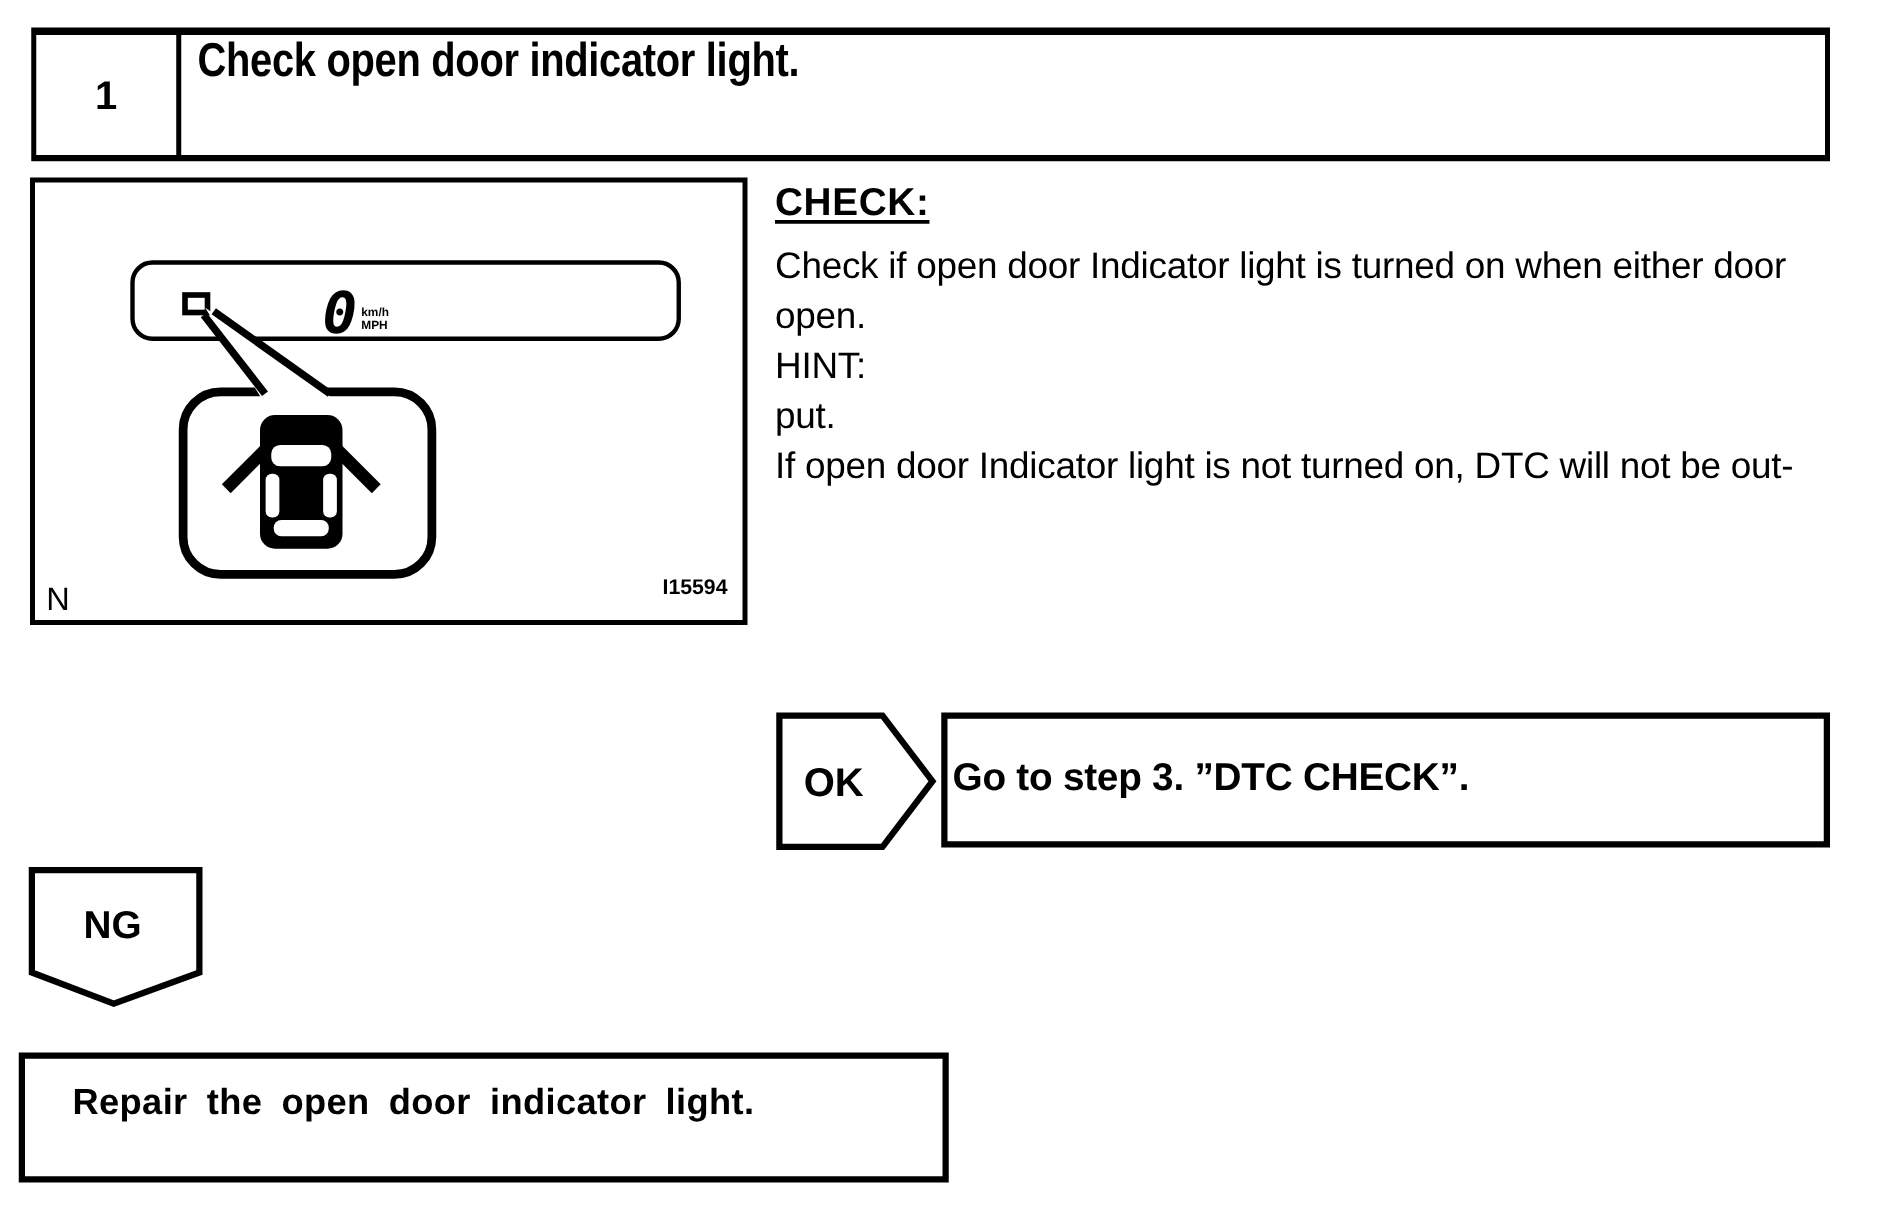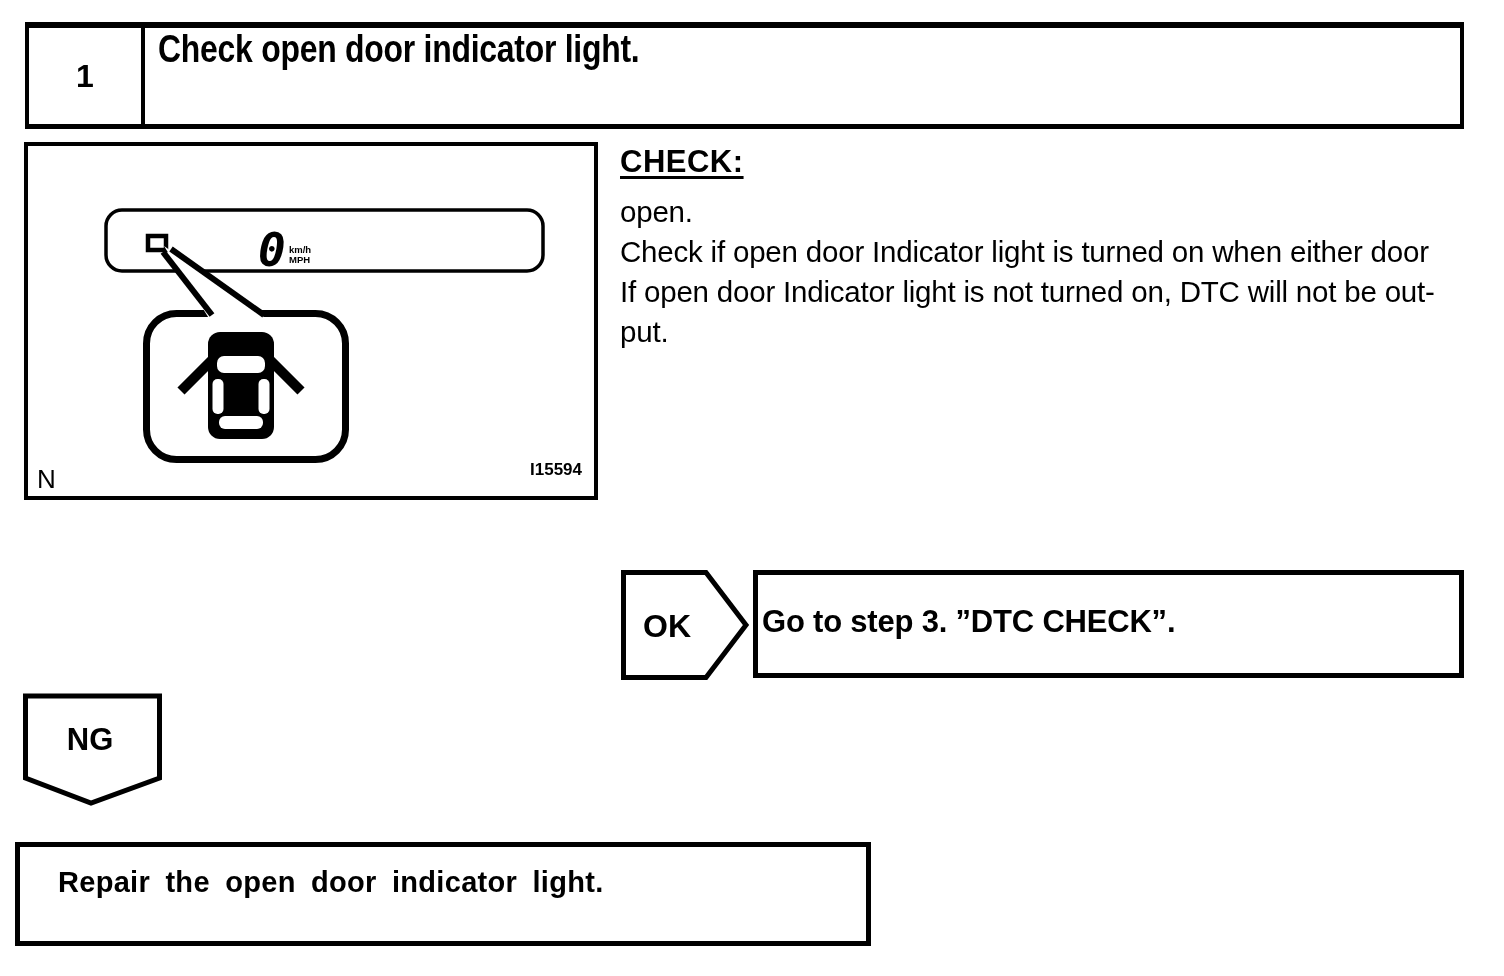--- a/index.html
+++ b/index.html
@@ -101,21 +101,21 @@
     font-weight: bold; font-size: 31px;
     padding-left: 4px; padding-bottom: 4px;
     letter-spacing: -0.2px;
     white-space: nowrap;
   }
 
   
   .repair-box {
     position: absolute;
     left: 15px; top: 842px;
-    width: 856px; height: 104px;
+    width: 744px; height: 104px;
     box-sizing: border-box;
     border: 5px solid #000;
     background: #fff;
   }
   .repair-text {
     font-weight: bold; font-size: 29px;
     word-spacing: 7px;
     letter-spacing: 0.3px;
     padding: 19px 0 0 38px;
     white-space: nowrap;
@@ -141,24 +141,25 @@
   </div>
 
   <div class="figure-box"></div>
   <span class="figure-n">N</span>
   <span class="figure-id">I15594</span>
 
   <div class="check-block">
     <div class="check-heading">
       <span>CHECK:</span>
     </div>
+    <div class="check-line">Check if open door Indicator light is turned on when either door</div>
     <div class="check-line">open.</div>
-    <div class="check-line">Check if open door Indicator light is turned on when either door</div>
+    <div class="check-line">HINT:</div>
+    <div class="check-line">put.</div>
     <div class="check-line">If open door Indicator light is not turned on, DTC will not be out-</div>
-    <div class="check-line">put.</div>
   </div>
 
   <div class="ok-action-box">
     <span class="ok-action-text">Go to step 3. ”DTC CHECK”.</span>
   </div>
 
   <div class="repair-box">
     <div class="repair-text">Repair the open door indicator light.</div>
   </div>
 

